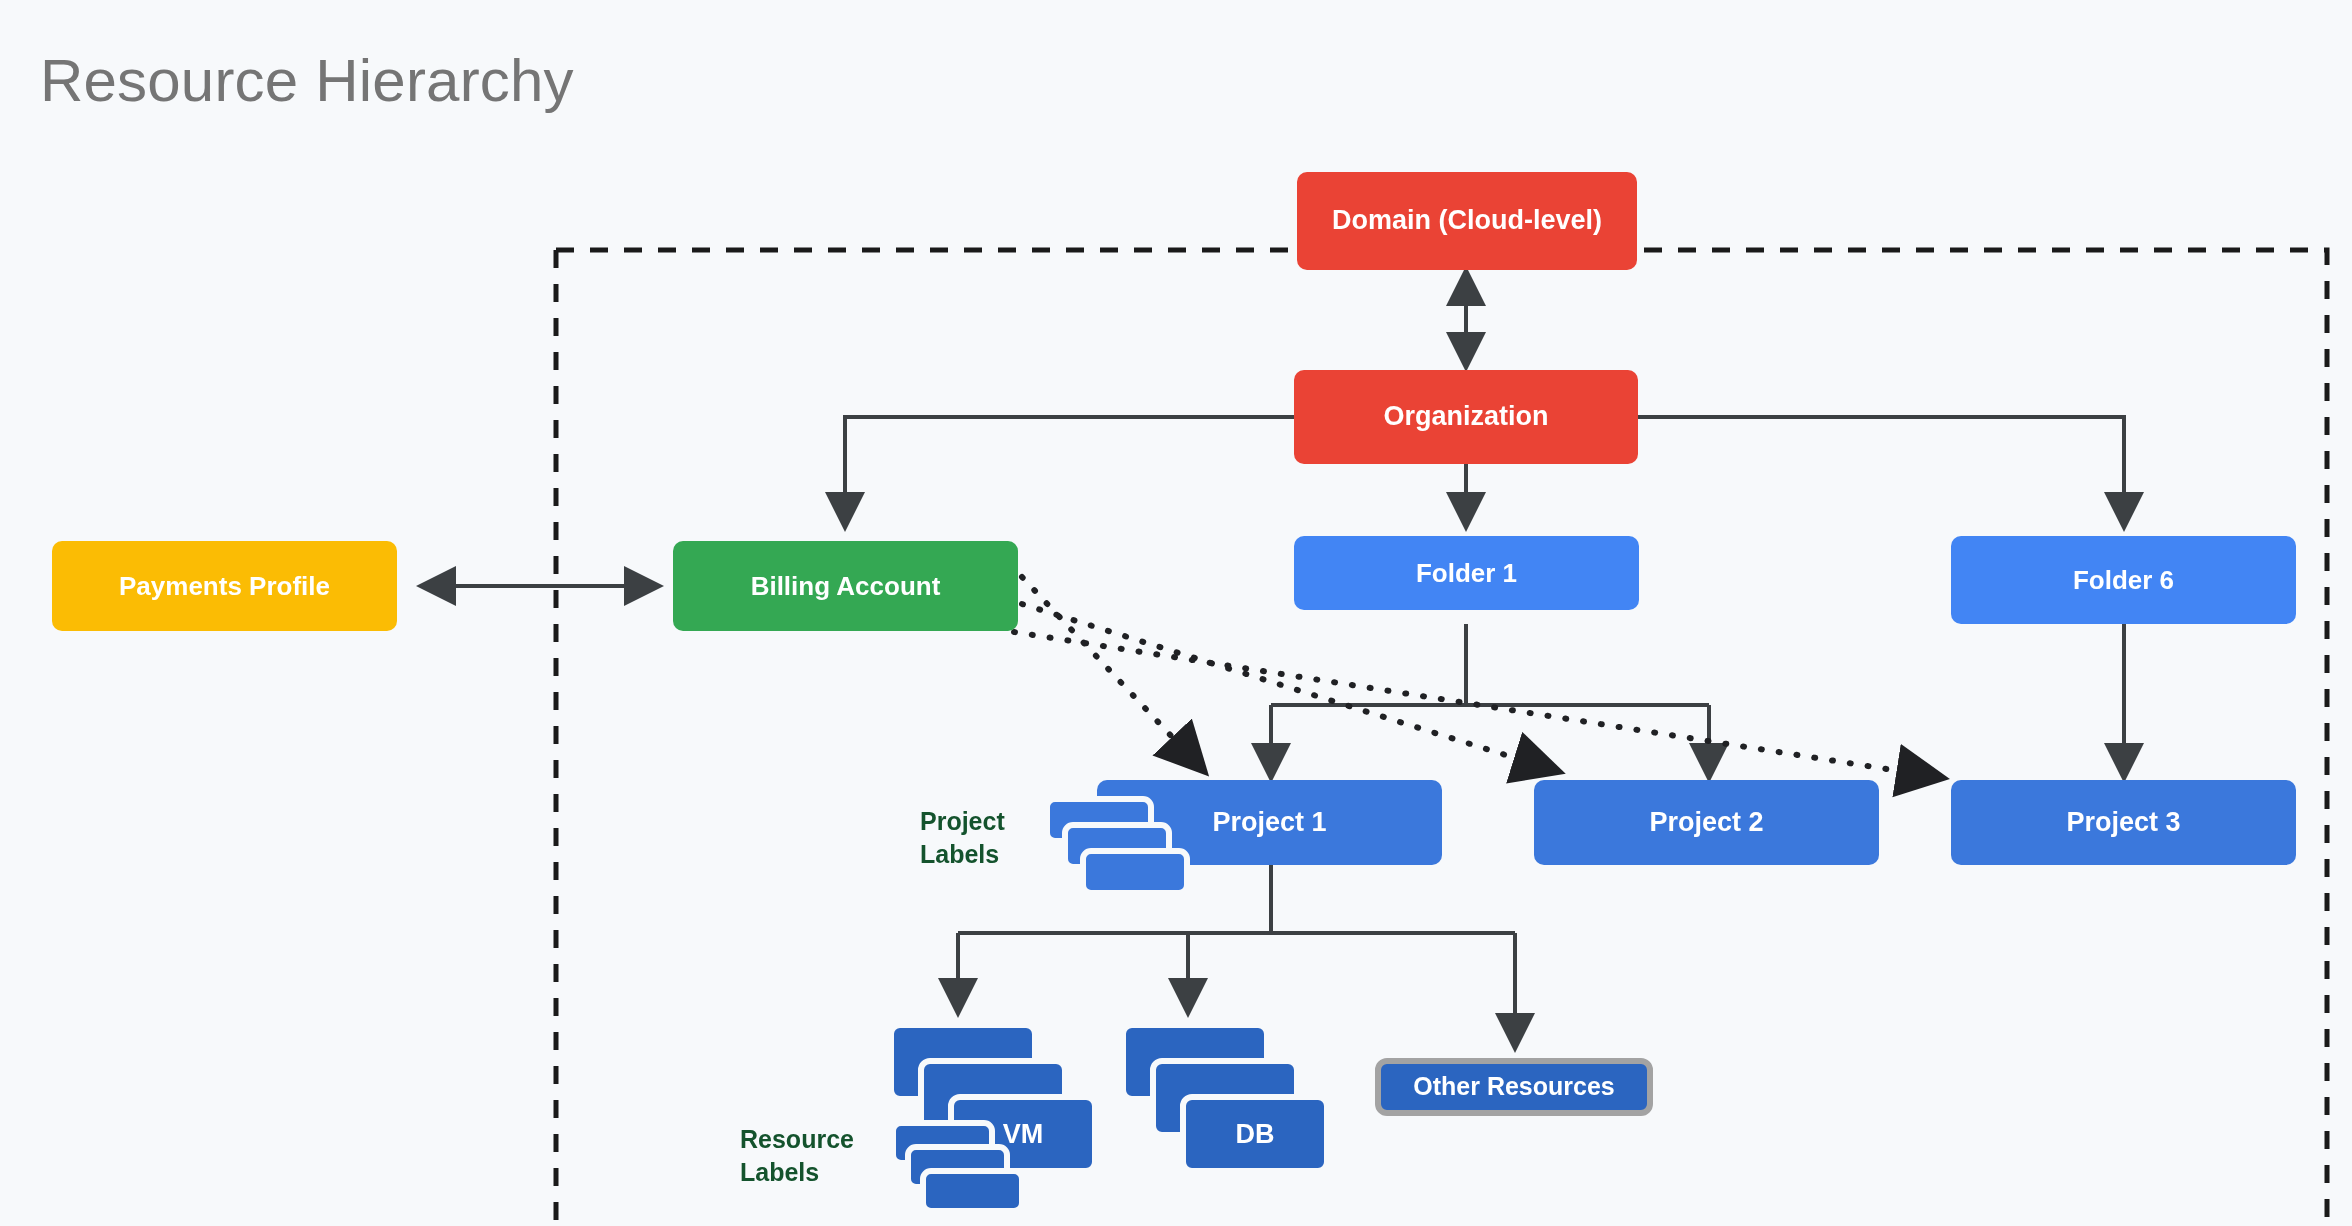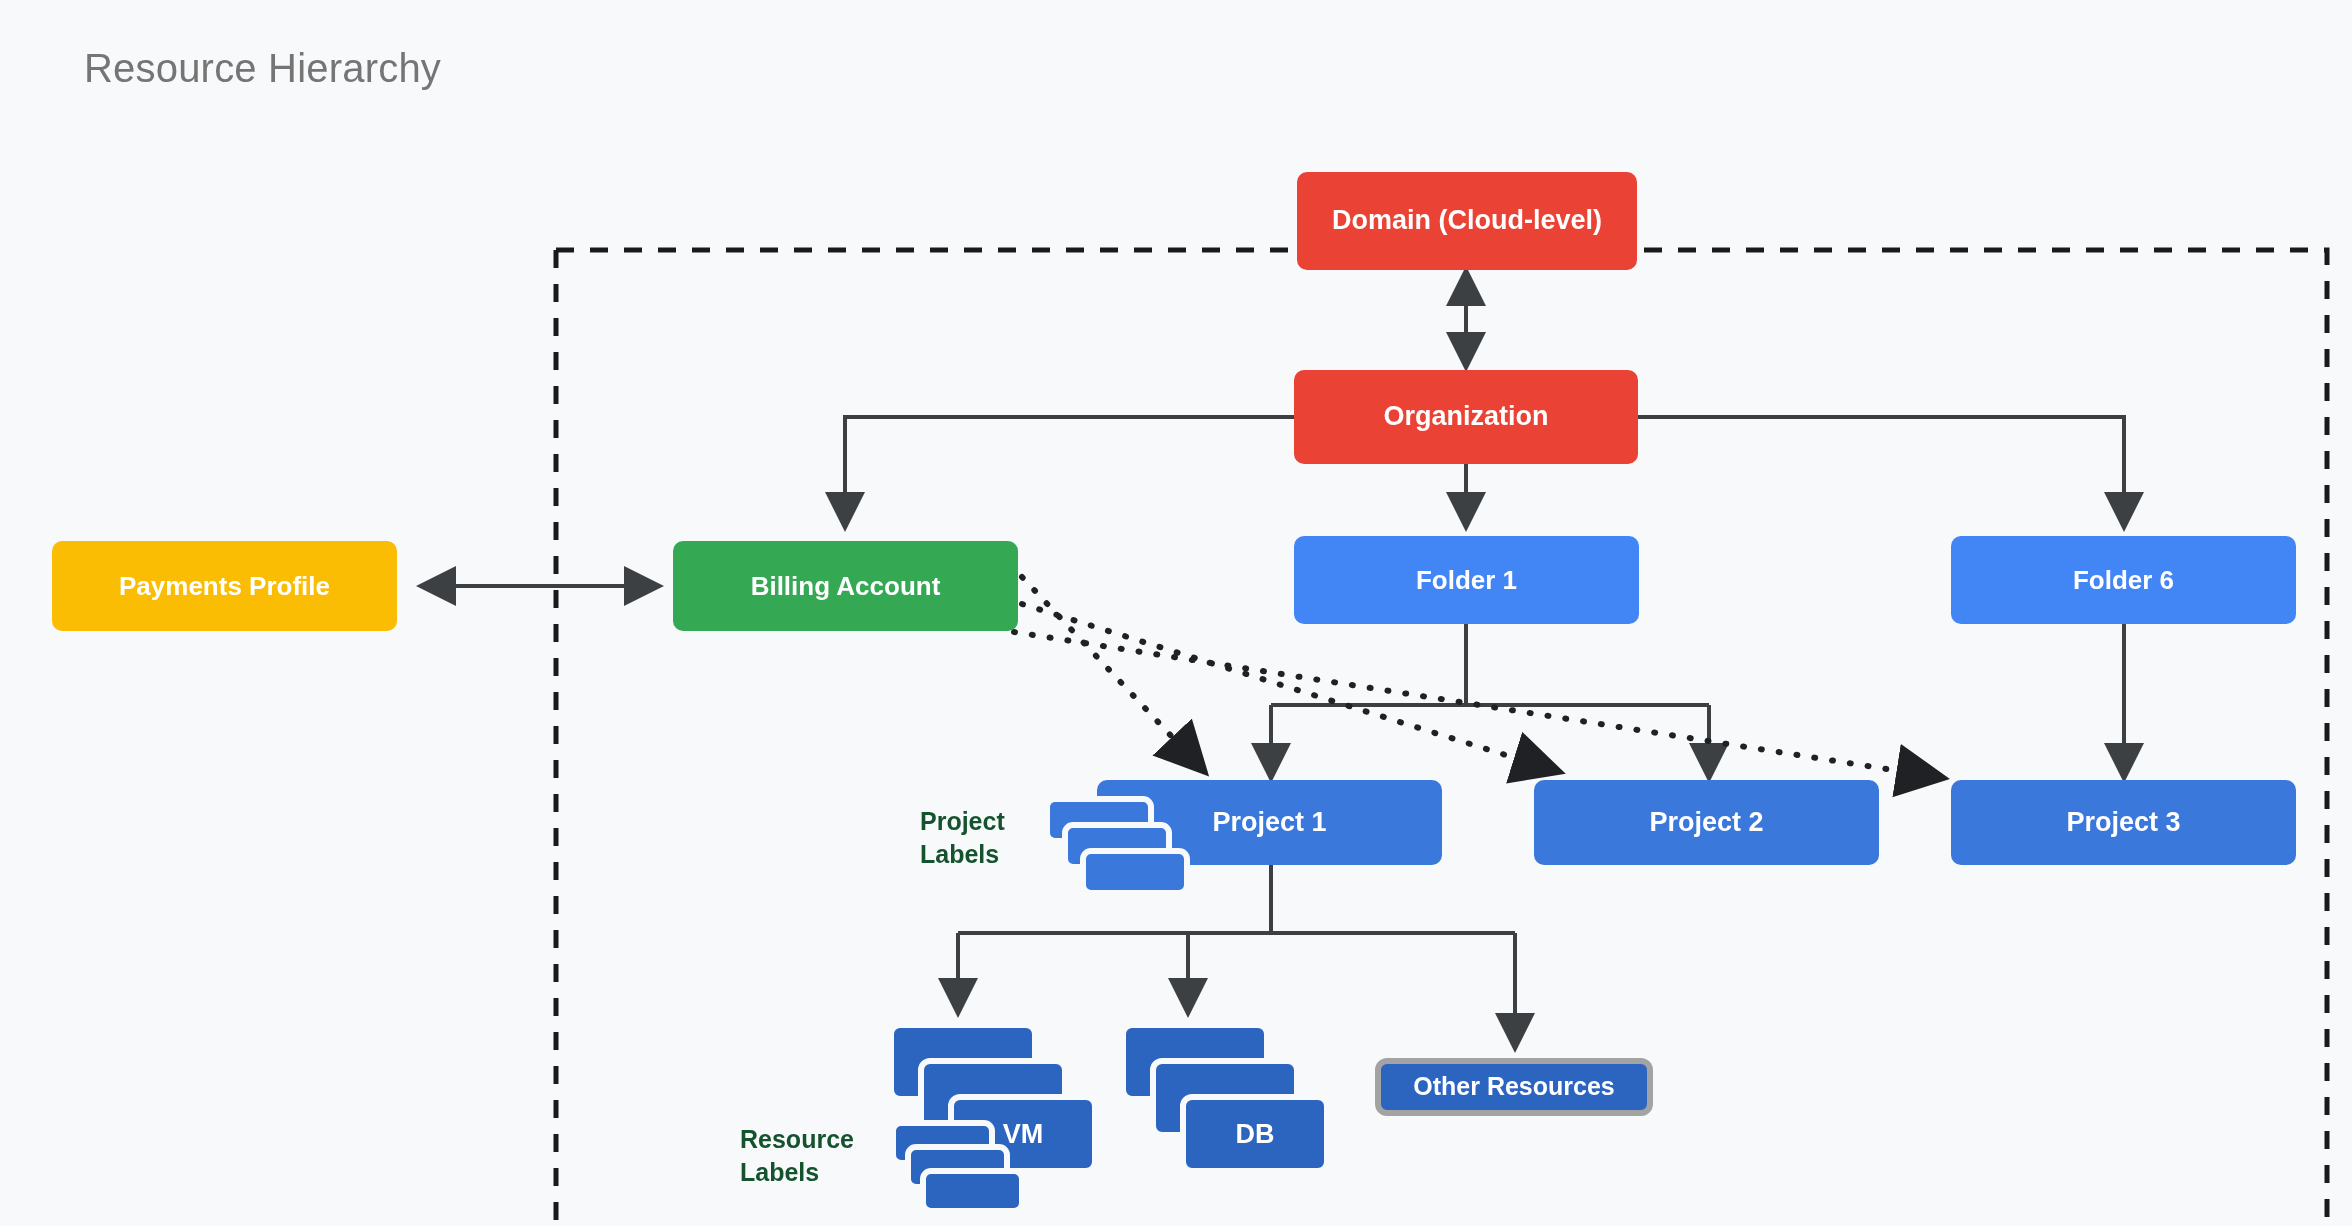--- a/index.html
+++ b/index.html
@@ -17,26 +17,25 @@
     width: 2352px;
     height: 1226px;
     background: #f7f9fb;
     overflow: hidden;
   }
   
   #page-title {
     position: absolute;
     left: 40px;
     top: 46px;
-    font-size: 40px;
+    font-size: 60px;
     font-weight: 400;
     color: #757575;
     letter-spacing: 0.2px;
     white-space: nowrap;
-    margin-left: 44px;
   }
   
   #edges {
     position: absolute;
     left: 0; top: 0;
     width: 2352px;
     height: 1226px;
     pointer-events: none;
   }
   
@@ -193,21 +192,21 @@
   </svg>
 
   <div class="node red" style="left:1297px; top:172px; width:340px; height:98px;">Domain (Cloud-level)</div>
 
   <div class="node red" style="left:1294px; top:370px; width:344px; height:94px;">Organization</div>
 
   <div class="node green" style="left:673px; top:541px; width:345px; height:90px;">Billing Account</div>
 
   <div class="node yellow" style="left:52px; top:541px; width:345px; height:90px;">Payments Profile</div>
 
-  <div class="node folder" style="left:1294px; top:536px; width:345px; height:88px;">Folder 1</div>
+  <div class="node folder" style="left:1294px; top:536px; width:345px; height:74px;">Folder 1</div>
 
   <div class="node folder" style="left:1951px; top:536px; width:345px; height:88px;">Folder 6</div>
 
   <div class="node project" style="left:1097px; top:780px; width:345px; height:85px;">Project 1</div>
 
   <div class="node project" style="left:1534px; top:780px; width:345px; height:85px;">Project 2</div>
 
   <div class="node project" style="left:1951px; top:780px; width:345px; height:85px;">Project 3</div>
 
   <div class="node resource" style="left:1375px; top:1058px; width:278px; height:58px;">Other Resources</div>

